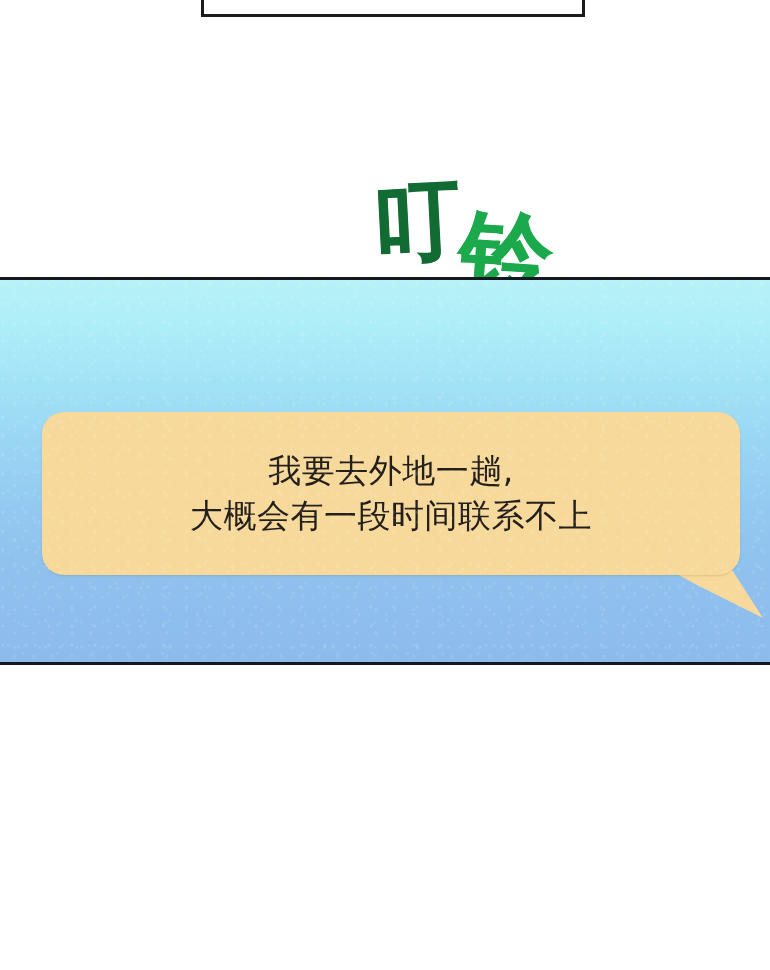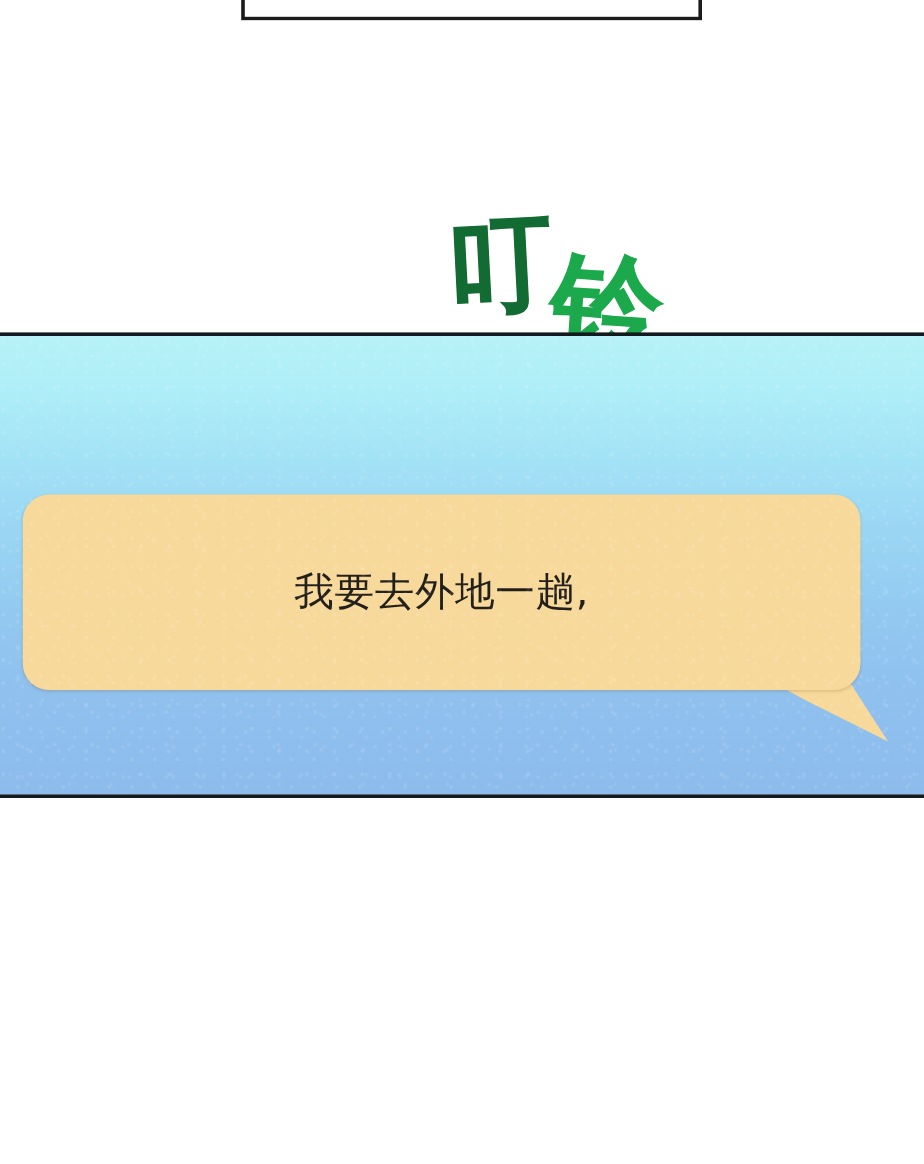--- a/index.html
+++ b/index.html
@@ -108,21 +108,21 @@
       radial-gradient(circle at 31% 79%, rgba(255,255,255,.5) 0 1px, transparent 2px),
       radial-gradient(circle at 65% 88%, rgba(255,255,255,.5) 0 1px, transparent 2px),
       radial-gradient(circle at 88% 69%, rgba(255,255,255,.5) 0 1px, transparent 2px);
     background-size: 23px 19px, 31px 27px, 19px 23px, 27px 31px, 35px 29px, 21px 25px;
     pointer-events: none;
   }
 
   
   .bubble-wrap {
     position: absolute;
-    left: 19px;
+    left: 42px;
     top: 132px;   
     width: 698px;
     height: 163px;
   }
   .bubble-body {
     position: absolute;
     left: 0;
     top: 0;
     width: 698px;
     height: 163px;
@@ -189,20 +189,21 @@
     <div class="bubble-wrap">
 
       <svg class="bubble-tail" viewBox="0 0 110 58">
         <path d="M0 0 L72 0 L108 56 L40 22 Z" fill="#f7d99b"></path>
       </svg>
 
       <div class="bubble-body"></div>
 
       <div class="bubble-text">
         <span class="bubble-line">我要去外地一趟,</span>
+        <span class="bubble-line">大概会有一段时间联系不上</span>
       </div>
 
     </div>
 
   </div>
 
   <div class="gutter-bottom"></div>
 
 </div>
 

